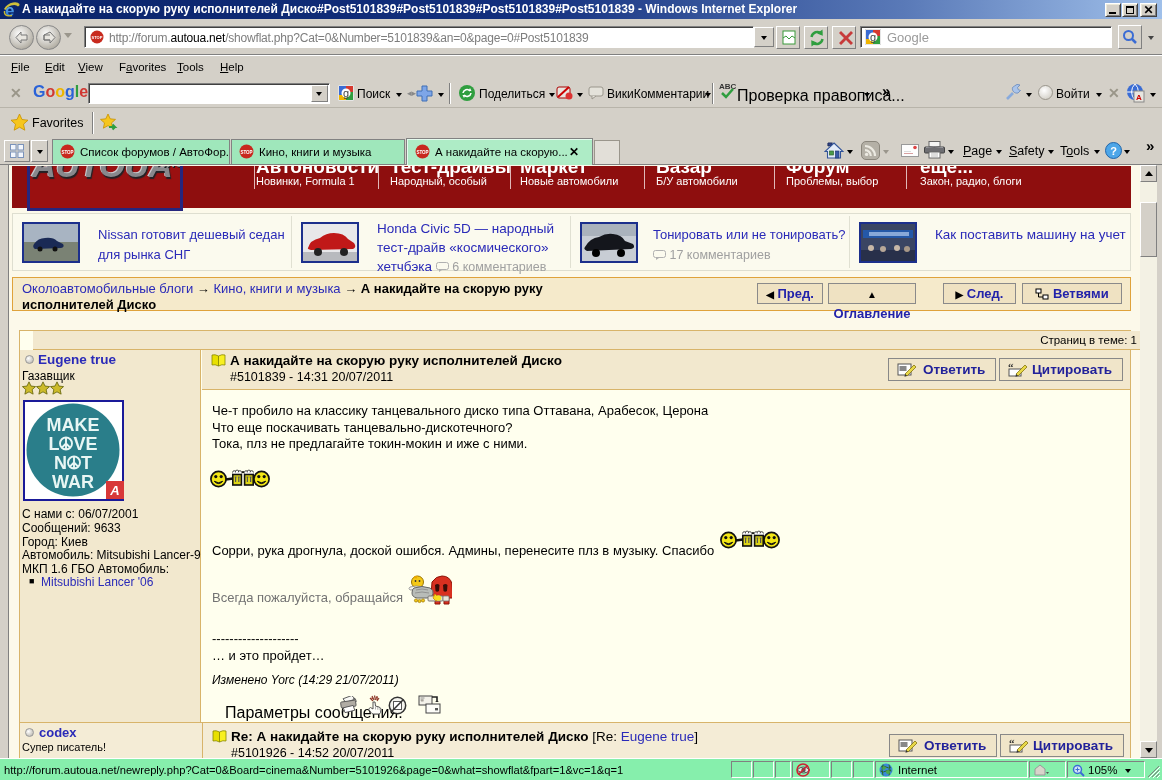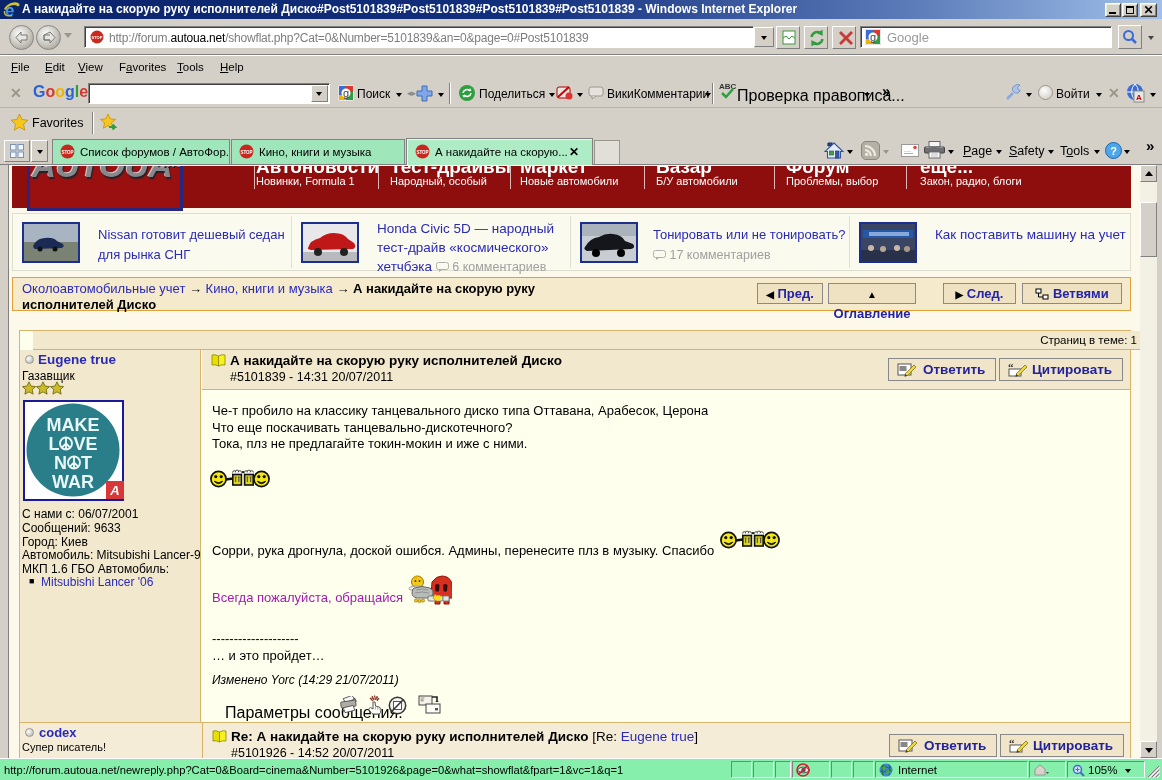--- a/index.html
+++ b/index.html
@@ -346,21 +346,21 @@
           <rect x="2" y="28" width="54" height="11" fill="#28304a"></rect>
           <circle cx="12" cy="26" r="3" fill="#c8b8a8"></circle>
           <circle cx="24" cy="27" r="3" fill="#b8a898"></circle>
           <circle cx="38" cy="26" r="3" fill="#c8b8a8"></circle>
           <circle cx="48" cy="27" r="3" fill="#a89888"></circle>
         </svg>
     <div class="abs" style="left:922px;top:11px;width:208px;font-size:13.5px;line-height:20px;color:#2a2ab8;">Как поставить машину на учет</div>
   </div>
 
   <div class="abs" style="left:3px;top:112px;width:1119px;height:34px;background:#f5eacb;border:1px solid #dfa23b;">
-    <div class="abs" style="left:9px;top:3px;width:580px;font-size:13px;line-height:15.5px;color:#000;"><span style="color:#2a2ab8;">Околоавтомобильные учет</span> → <span style="color:#2a2ab8;">Кино, книги и музыка</span> → <b>А накидайте на скорую руку исполнителей Диско</b></div>
+    <div class="abs" style="left:9px;top:3px;width:580px;font-size:13px;line-height:15.5px;color:#000;"><span style="color:#2a2ab8;">Околоавтомобильные блоги</span> → <span style="color:#2a2ab8;">Кино, книги и музыка</span> → <b>А накидайте на скорую руку исполнителей Диско</b></div>
     <div class="abs" style="left:744px;top:5px;width:66px;height:21px;background:#efe2c2;border:1px solid #8a8a8a;font-size:13px;font-weight:bold;color:#2222aa;text-align:center;line-height:19px;"><span style="color:#000;font-size:10px;">◀</span> Пред.</div>
     <div class="abs" style="left:815px;top:5px;width:88px;height:21px;background:#efe2c2;border:1px solid #8a8a8a;font-size:13px;font-weight:bold;color:#2222aa;text-align:center;line-height:19px;"><span style="color:#000;font-size:10px;">▲</span> Оглавление</div>
     <div class="abs" style="left:930px;top:5px;width:73px;height:21px;background:#efe2c2;border:1px solid #8a8a8a;font-size:13px;font-weight:bold;color:#2222aa;text-align:center;line-height:19px;"><span style="color:#000;font-size:10px;">▶</span> След.</div>
     <div class="abs" style="left:1009px;top:5px;width:100px;height:21px;background:#efe2c2;border:1px solid #8a8a8a;font-size:13px;font-weight:bold;color:#2222aa;text-align:center;line-height:19px;"><svg width="14" height="12" viewBox="0 0 14 12" style="vertical-align:-2px;">
             <rect x="1" y="1" width="5" height="4" fill="#fff" stroke="#000"></rect>
             <rect x="8" y="7" width="5" height="4" fill="#fff" stroke="#000"></rect>
             <path d="M3.5 5 L3.5 9 L8 9" fill="none" stroke="#000"></path>
           </svg> Ветвями</div>
   </div>
 
@@ -489,21 +489,21 @@
         <path d="M38.4 12 v5 M41.6 12 v5 M37.4 12 h2 M40.6 12 h2" stroke="#555" stroke-width="1.2"></path>
             </g>
         <circle cx="34" cy="7.2" r="1.1" fill="#111"></circle>
         <path d="M45.5 13.5 L53 14.5" stroke="#111" stroke-width="2.4"></path>
         <circle cx="52.5" cy="14" r="7.6" fill="#f2e616" stroke="#111" stroke-width="1.7"></circle>
         <circle cx="49.8" cy="11.6" r="1.6" fill="#111"></circle>
             <circle cx="55.2" cy="11.6" r="1.6" fill="#111"></circle>
         <path d="M48.3 16.3 q4.2 4.6 8.4 0 q-4.2 2.9 -8.4 0" fill="#111" stroke="#111" stroke-width="1"></path>
       </svg>
       <div class="abs" style="left:10px;top:153px;font-size:13px;">Сорри, рука дрогнула, доской ошибся. Админы, перенесите плз в музыку. Спасибо</div>
-      <div class="abs" style="left:10px;top:200px;font-size:13px;color:#a21caf;">Всегда пожалуйста, обращайся</div>
+      <div class="abs" style="left:10px;top:200px;font-size:13px;color:#737373;">Всегда пожалуйста, обращайся</div>
       <svg class="abs" style="left:202px;top:184px;" width="48" height="33" viewBox="0 0 48 33">
         <path d="M28 8 q4 -6 10 -6 q8 0 10 8 l1 14 l-4 0 l0 6 l-5 0 l0 -5 l-4 0 l0 5 l-5 0 l0 -6 l-4 -2 Z" fill="#d83020" stroke="#8a1408" stroke-width="1"></path>
         <path d="M31 11 q2.5 -2 4.5 0 l-0.5 6 q-2 1.5 -3.5 0 Z" fill="#3a0e08"></path>
         <path d="M39 11 q2.5 -2 4.5 0 l-0.5 6 q-2 1.5 -3.5 0 Z" fill="#3a0e08"></path>
         <circle cx="13.5" cy="8" r="6" fill="#f4c816" stroke="#9a7400" stroke-width="1"></circle>
         <path d="M9 4 q2 -3 5 -2 l-1.5 2.5" fill="#e8a800"></path>
         <circle cx="11.5" cy="7" r="0.9" fill="#333"></circle>
             <circle cx="15.5" cy="7" r="0.9" fill="#333"></circle>
         <path d="M6 13 l6 -1 l8 1 l2 2 l-16 1 q-2 -1.5 0 -3" fill="#f4f4f0" stroke="#888" stroke-width="0.8"></path>
         <path d="M10 14 q8 -3 16 0 q4 2 3 6 q-1 4 -6 4 l-10 0 q-5 -1 -5 -5 q0 -4 2 -5" fill="#b8bcb8" stroke="#666" stroke-width="1"></path>

